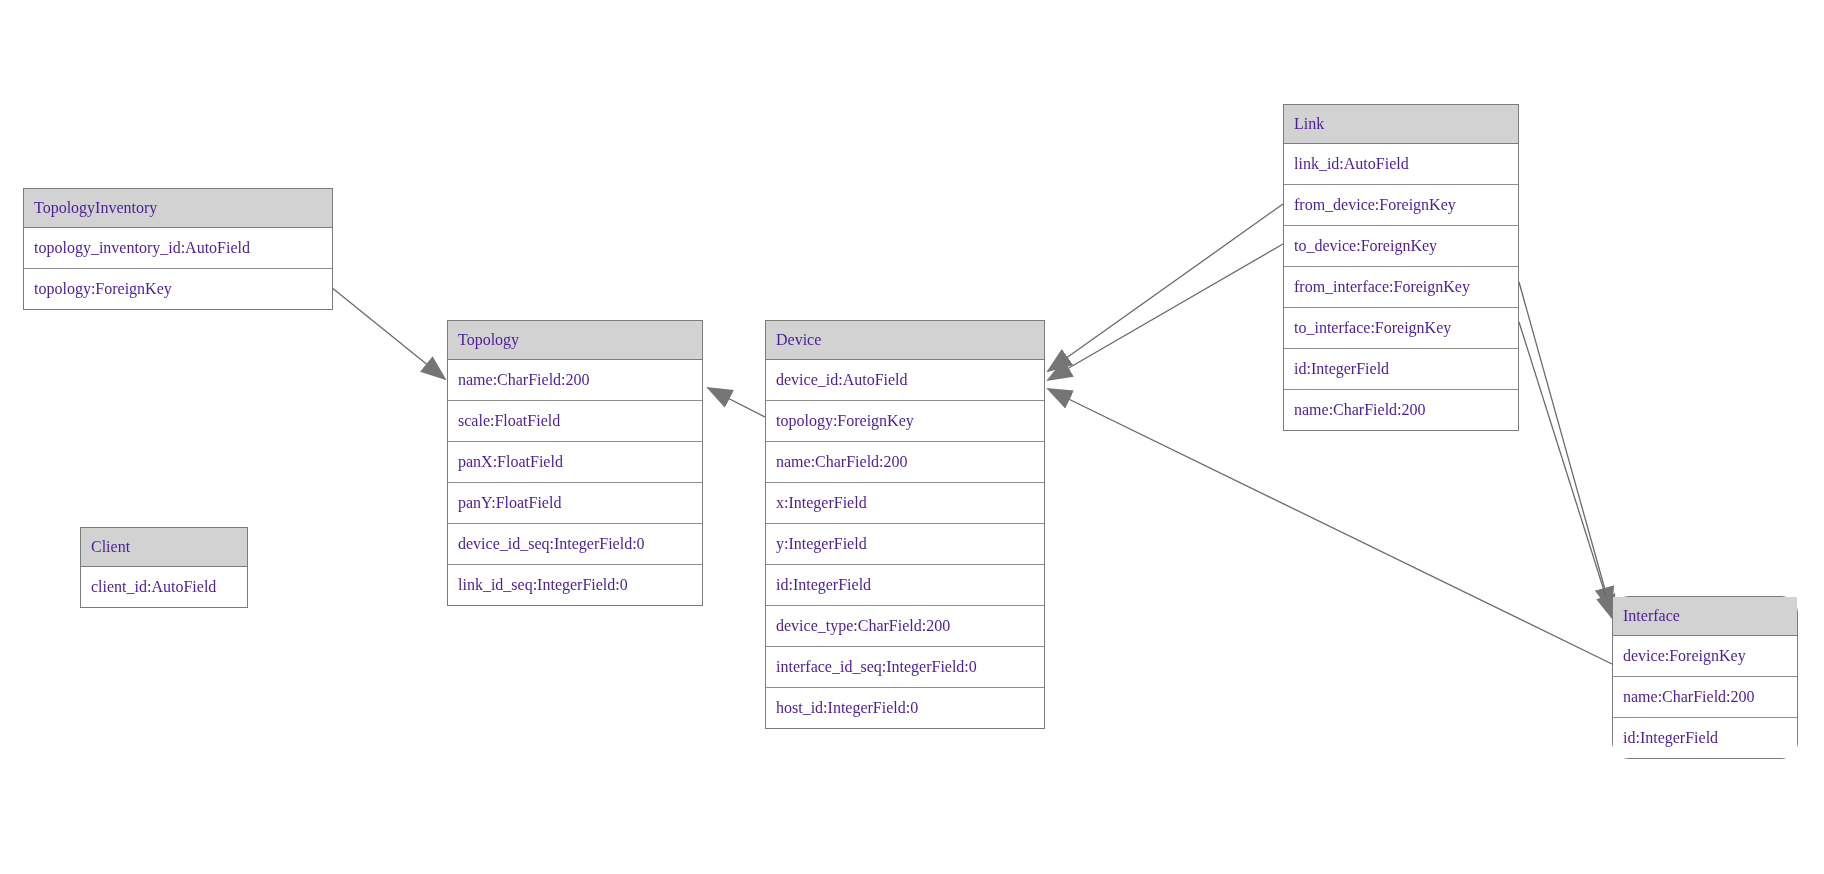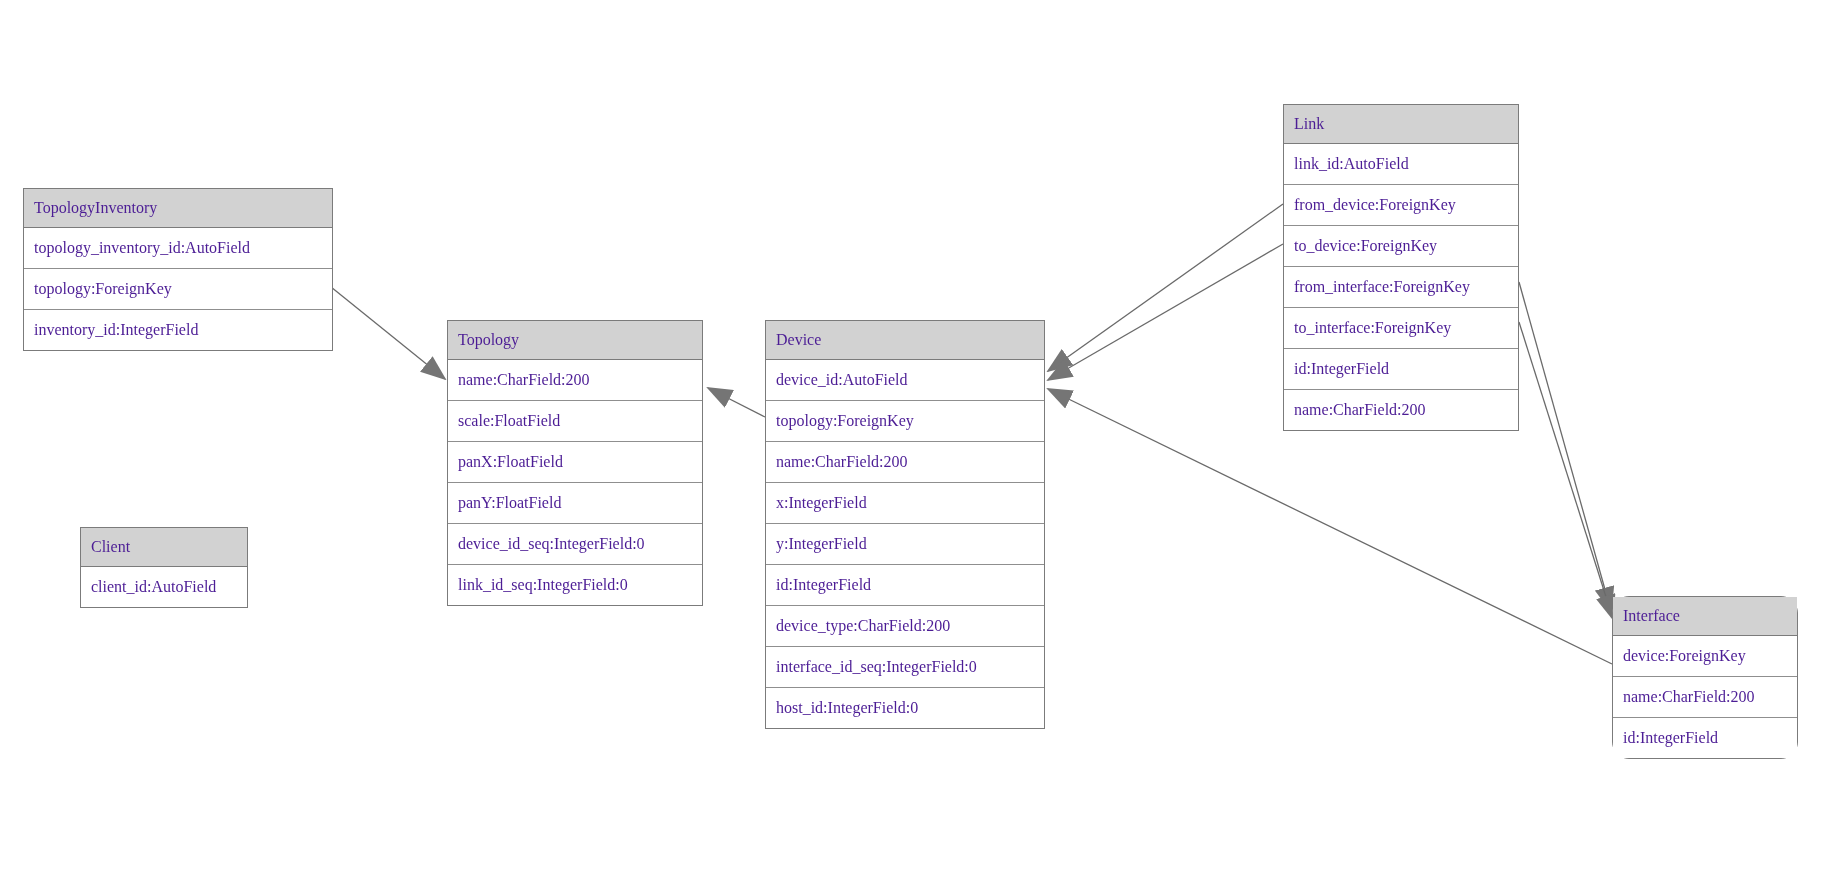--- a/index.html
+++ b/index.html
@@ -77,21 +77,20 @@
         <line x1="1519" y1="282" x2="1611" y2="611" marker-end="url(#arrow)"></line>
         <line x1="1519" y1="322" x2="1613" y2="619" marker-end="url(#arrow)"></line>
       </g>
   </svg>
 
   <div class="entity" style="left:23px; top:152px; width:310px;margin-top:36px;">
     <div class="entity-header">TopologyInventory</div>
     <div class="entity-rows">
         <div class="entity-row">topology_inventory_id:AutoField</div>
         <div class="entity-row">topology:ForeignKey</div>
-        <div class="entity-row">inventory_id:IntegerField</div>
       </div>
   </div>
 
   <div class="entity" style="left:447px; top:320px; width:256px;">
     <div class="entity-header">Topology</div>
     <div class="entity-rows">
         <div class="entity-row">name:CharField:200</div>
         <div class="entity-row">scale:FloatField</div>
         <div class="entity-row">panX:FloatField</div>
         <div class="entity-row">panY:FloatField</div>

